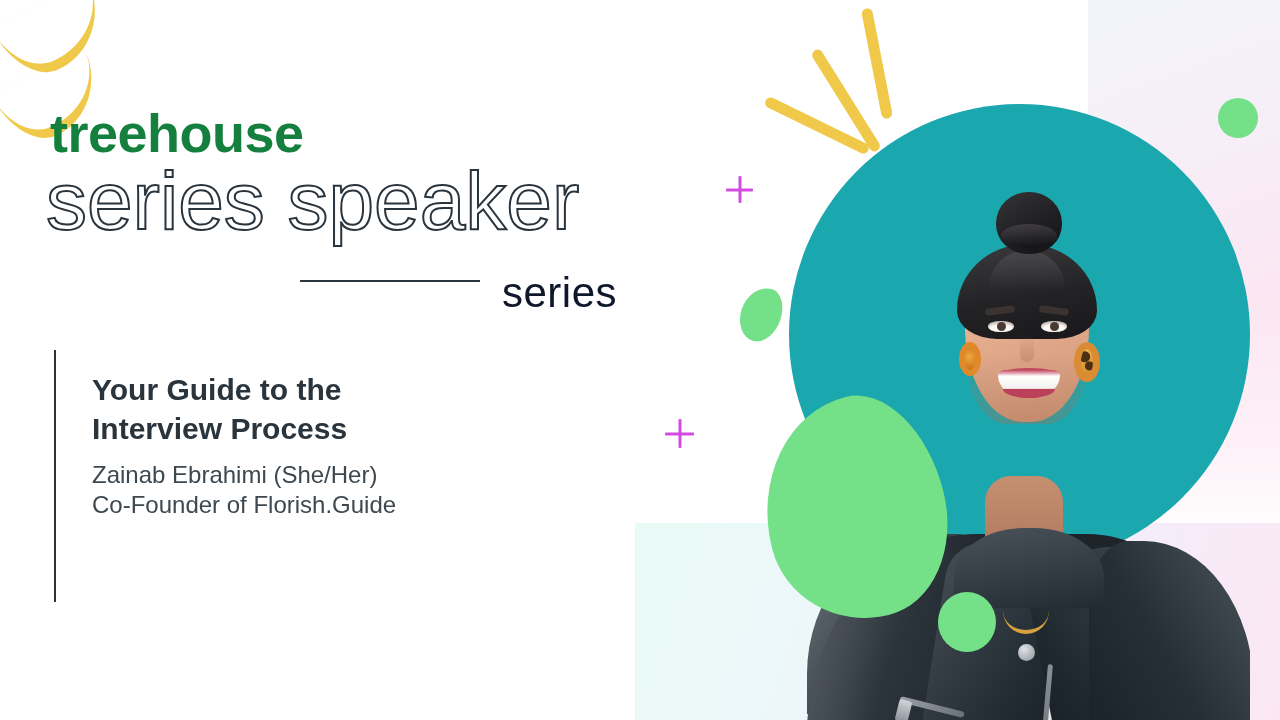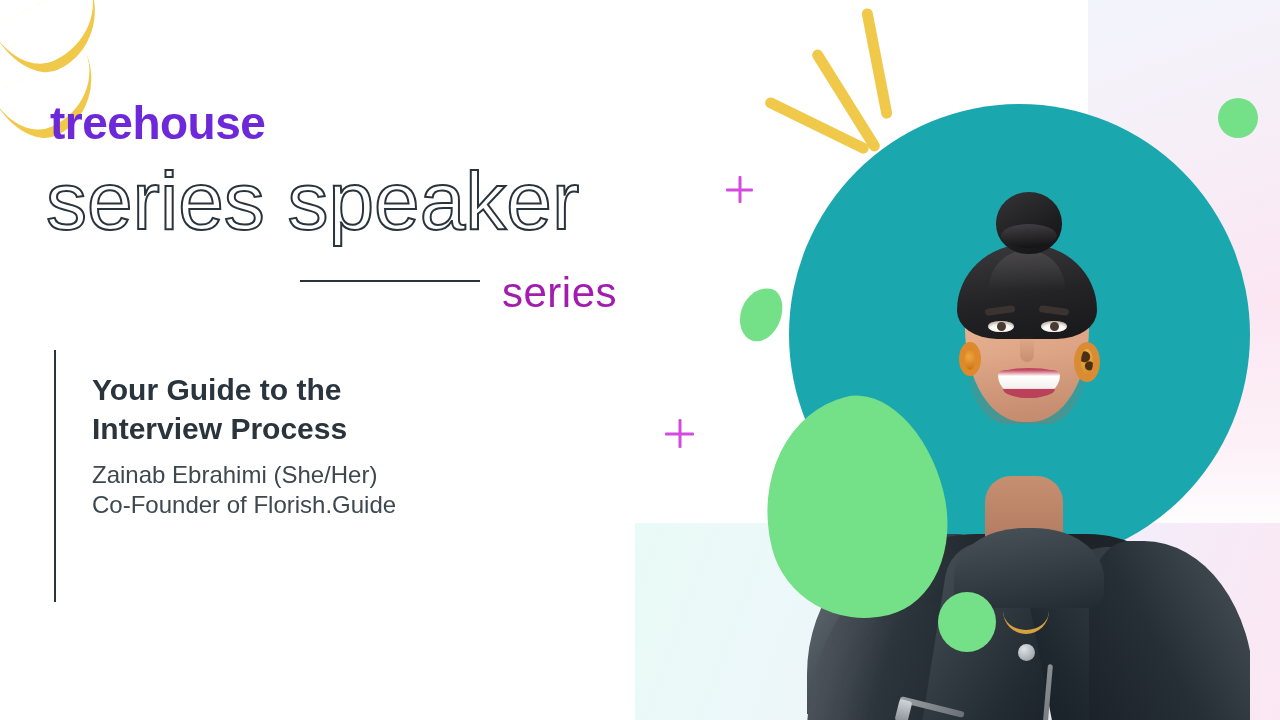--- a/index.html
+++ b/index.html
@@ -206,39 +206,39 @@
   }
   #curve-b{
     left:1200px;top:628px;width:104px;height:56px;
     background:none;border-bottom:10px solid #F0C94B;border-radius:0 0 60% 40%/0 0 100% 100%;
     transform:rotate(-26deg);
   }
 
   
   #text-col{position:absolute;left:0;top:0;width:660px;height:720px;}
   #brand{
-    position:absolute;left:50px;top:100px;
-    font-size:46px;font-weight:700;letter-spacing:-.5px;
-    color:#6d28d9;line-height:1;
+    position:absolute;left:50px;top:106px;
+    font-size:54px;font-weight:700;letter-spacing:-.5px;
+    color:#15803d;line-height:1;
   }
   #headline-outline{
     position:absolute;left:46px;top:160px;
     font-size:82px;font-weight:400;letter-spacing:0px;line-height:1;
     color:transparent;
     -webkit-text-stroke:2px #2A343D;
     text-stroke:2px #2A343D;
     white-space:nowrap;
   }
   #series-row{
     position:absolute;left:300px;top:256px;width:330px;height:50px;
     display:flex;align-items:center;gap:22px;
   }
   #series-rule{width:180px;height:2px;background:#2A343D;flex:0 0 auto;}
   #series-word{
-    font-size:42px;font-weight:400;color:#a21caf;line-height:1;letter-spacing:.5px;margin-top:24px;
+    font-size:42px;font-weight:400;color:#0f172a;line-height:1;letter-spacing:.5px;margin-top:24px;
   }
 
   #vrule{position:absolute;left:54px;top:350px;width:2px;height:252px;background:#2A343D;}
 
   #talk-title{
     position:absolute;left:92px;top:370px;width:430px;
     font-size:30px;font-weight:600;line-height:1.31;color:#2A343D;
   }
   #speaker-name{
     position:absolute;left:92px;top:460px;

